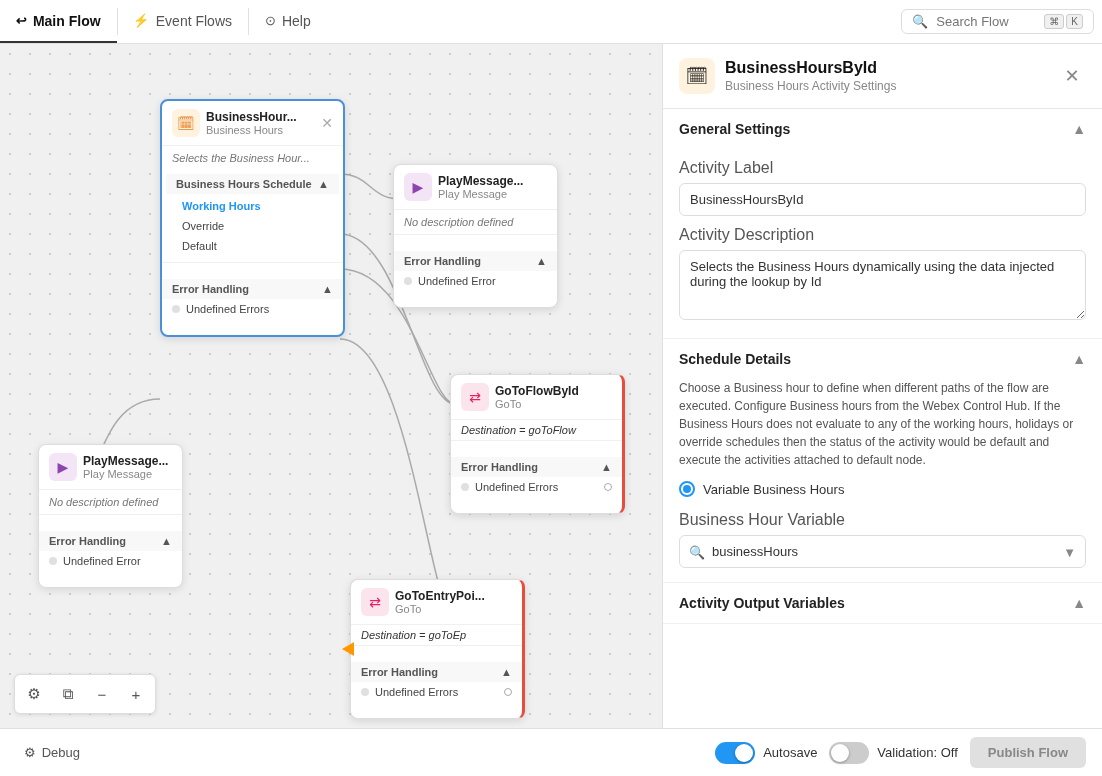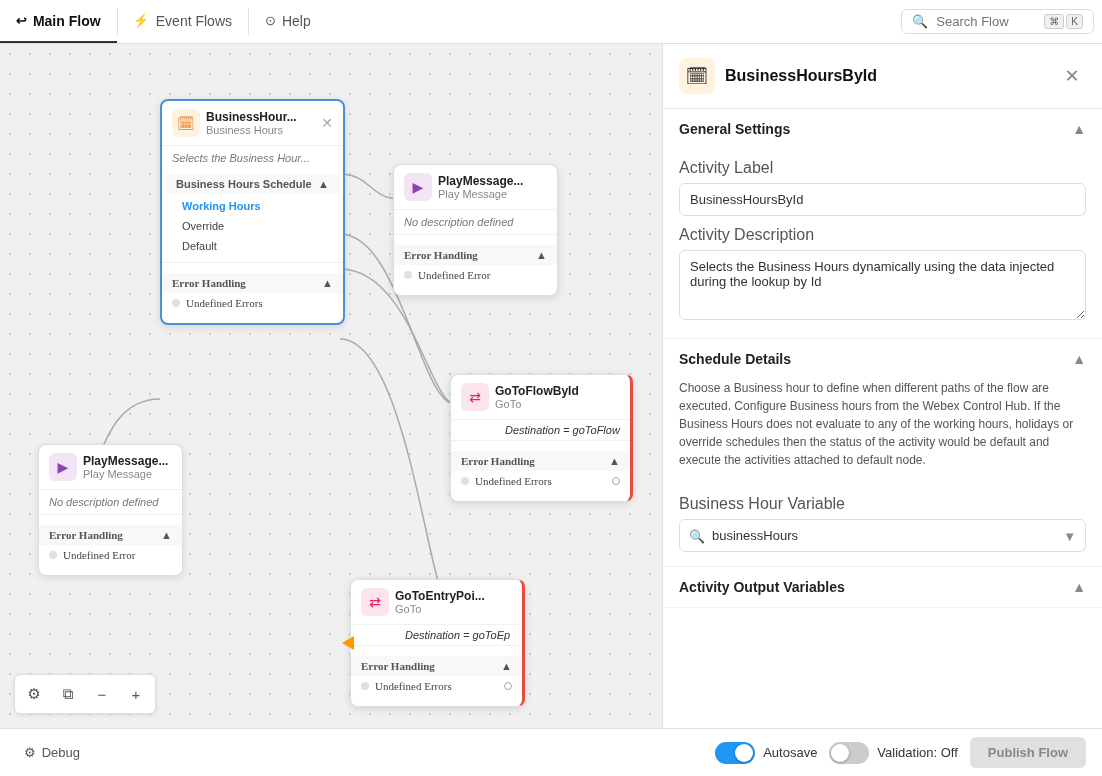--- a/index.html
+++ b/index.html
@@ -75,35 +75,35 @@
     .schedule-header {
       display: flex; justify-content: space-between; align-items: center;
       padding: 4px 10px; font-size: 11px; font-weight: 600; color: #555;
       background: #f8f8f8;
     }
     .schedule-items { padding: 2px 0; }
     .schedule-item {
       padding: 4px 16px; font-size: 11px; color: #444; cursor: pointer;
     }
     .schedule-item.active { color: #2196F3; font-weight: 600; }
-    .error-section { padding: 10px 0; border-top: 1px solid #f0f0f0; font-family: Liberation Serif, serif; }
+    .error-section { padding: 16px 0; border-top: 1px solid #f0f0f0; }
     .error-header {
       display: flex; justify-content: space-between; align-items: center;
       padding: 4px 10px; font-size: 11px; font-weight: 600; color: #555;
       background: #f8f8f8;
     }
     .error-item {
       display: flex; align-items: center; gap: 6px;
       padding: 4px 10px; font-size: 11px; color: #444;
     }
     .error-dot {
       width: 8px; height: 8px; border-radius: 50%; background: #e0e0e0;
       flex-shrink: 0;
     }
-    .node-dest { padding: 4px 10px; font-size: 11px; color: #666; font-style: italic; margin-left: 44px; }
+    .node-dest { padding: 4px 10px; font-size: 11px; color: #666; font-style: italic; }
     .dest-value { color: #333; }
 
     
     .connections-svg {
       position: absolute; top: 0; left: 0;
       width: 100%; height: 100%; pointer-events: none;
     }
 
     
     .canvas-toolbar {
@@ -434,20 +434,21 @@
       </button>
     </div>
 
   </div>
 
   <div class="right-panel">
     <div class="panel-header">
       <div class="panel-icon">🗓</div>
       <div class="panel-title-group">
         <div class="panel-title">BusinessHoursById</div>
+        <div class="panel-subtitle">Business Hours Activity Settings</div>
       </div>
       <div class="panel-close">✕</div>
     </div>
 
     <div class="panel-body">
 
       <div class="panel-section">
         <div class="section-header">
           <span class="section-title">General Settings</span>
           <span class="section-chevron">▲</span>
@@ -462,20 +463,24 @@
       </div>
 
       <div class="panel-section">
         <div class="section-header">
           <span class="section-title">Schedule Details</span>
           <span class="section-chevron">▲</span>
         </div>
         <div class="section-content">
           <p class="schedule-desc">Choose a Business hour to define when different paths of the flow are executed. Configure Business hours from the Webex Control Hub. If the Business Hours does not evaluate to any of the working hours, holidays or override schedules then the status of the activity would be default and execute the activities attached to default node.</p>
           <div class="radio-group">
+            <div class="radio-option">
+              <div class="radio-circle selected"></div>
+              <span class="radio-label">Variable Business Hours</span>
+            </div>
           </div>
           <div class="form-label">Business Hour Variable</div>
           <div class="select-wrapper">
             <span class="select-search-icon">🔍</span>
             <select class="select-input">
               <option>businessHours</option>
             </select>
             <span class="select-chevron">▼</span>
           </div>
         </div>

